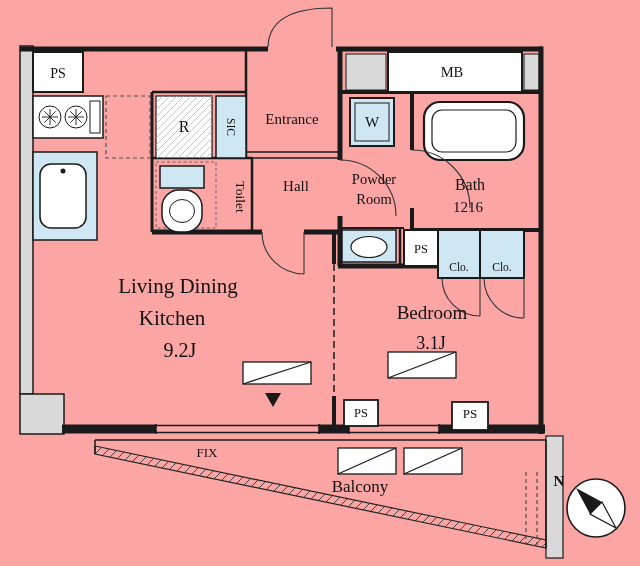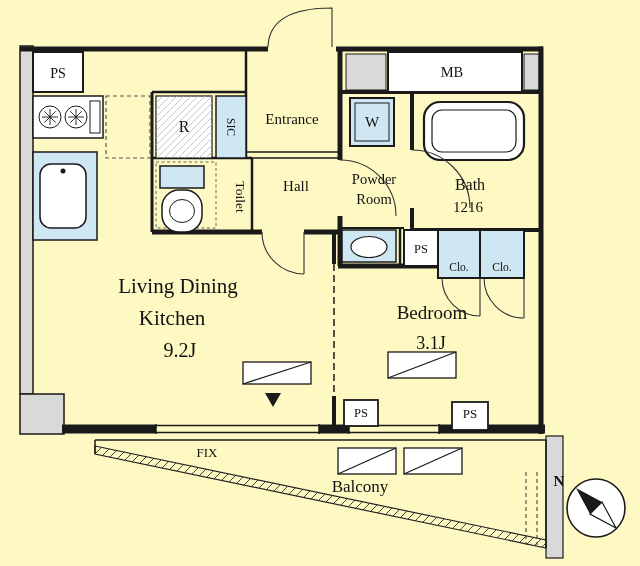--- a/index.html
+++ b/index.html
@@ -1,16 +1,16 @@
 <!DOCTYPE html>
 <html><head>
 <meta charset="utf-8">
 <style>
   html,body{margin:0;padding:0;background:#ffffff;}
-  .stage{position:relative;width:640px;height:566px;background:#fef9c3;overflow:hidden;}
+  .stage{position:relative;width:640px;height:566px;background:#fca5a5;overflow:hidden;}
   svg{display:block;font-family:"Liberation Serif","DejaVu Serif",serif;}
   text{fill:#111;}
 </style>
 </head>
 <body>
 
 <div class="stage">
 <svg width="640" height="566" viewBox="0 0 640 566">
   <defs>
     <pattern id="railHatch" patternUnits="userSpaceOnUse" width="9" height="9">

